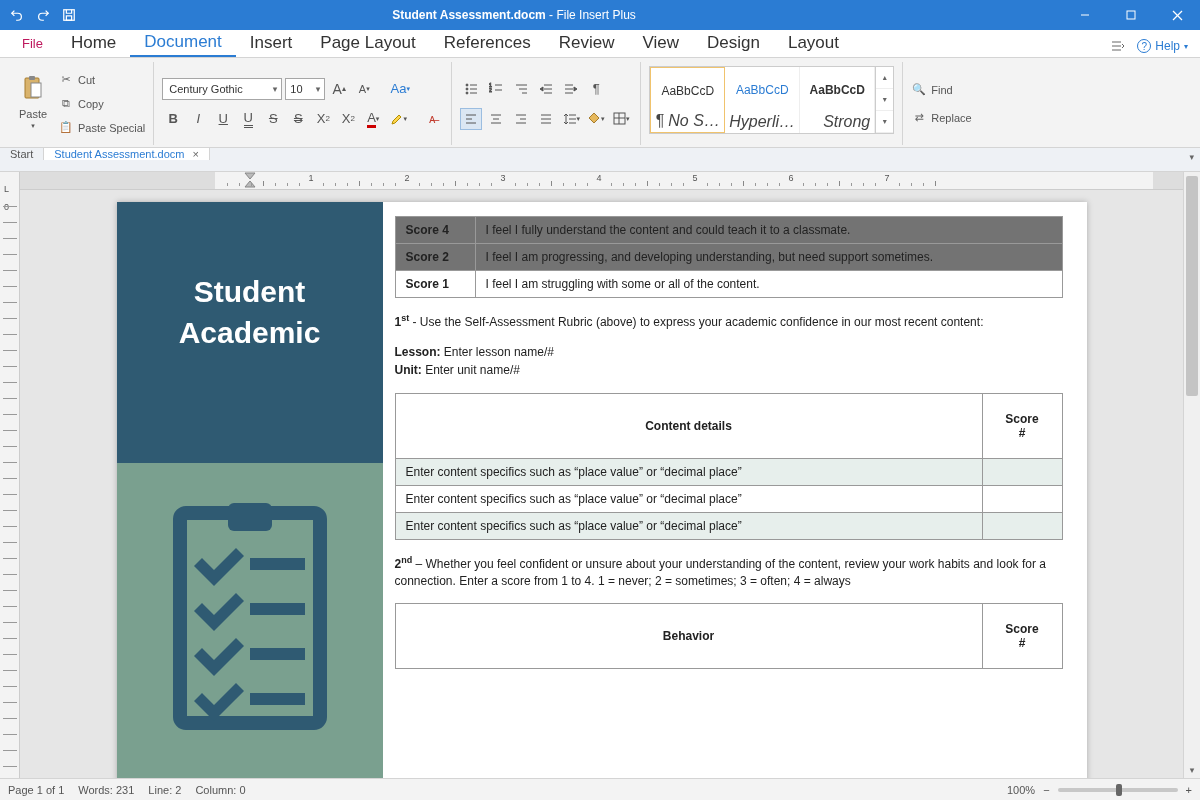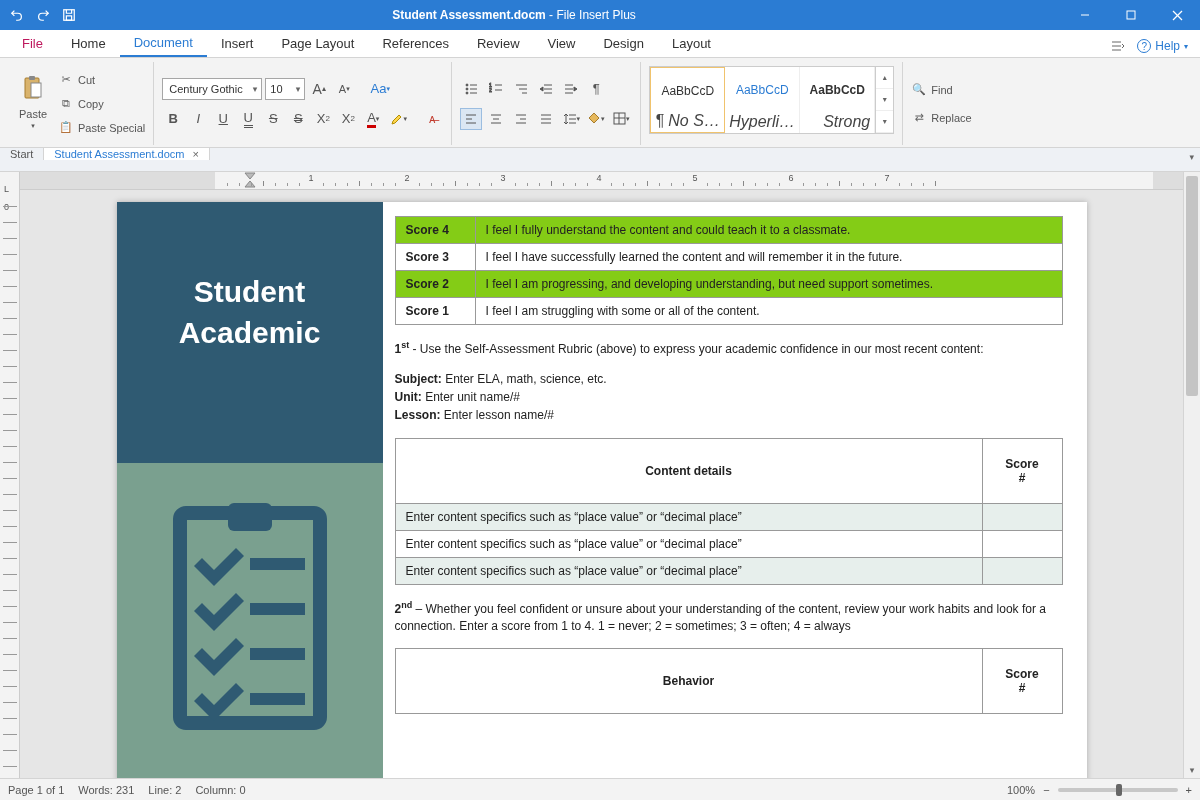--- a/index.html
+++ b/index.html
@@ -10,37 +10,37 @@
 .titlebar .qat { display:flex; gap:4px; padding:0 6px; align-items:center; }
 .titlebar .qat .ic { width:22px; height:22px; display:flex; align-items:center; justify-content:center; cursor:pointer; }
 .titlebar .titlezone { flex:1; text-align:center; font-size:12px; }
 .titlebar .titlezone b { font-weight:600; }
 .titlebar .ctx { background:#005a9e; height:30px; padding:0 40px; display:flex; align-items:center; font-size:12px; }
 .titlebar .winbtns { display:flex; }
 .titlebar .winbtns .wb { width:46px; height:30px; display:flex; align-items:center; justify-content:center; cursor:pointer; }
 
 
 .tabs { height:28px; background:#fff; display:flex; align-items:flex-end; padding:0 8px; border-bottom:1px solid #d4d4d4; position:relative; }
-.tab { padding:0 14px; height:28px; display:flex; align-items:center; color:#333; cursor:pointer; font-size:13px; }
+.tab { padding:0 14px; height:28px; display:flex; align-items:center; color:#333; cursor:pointer; font-size:17px; }
 .tab.file { color:#be185d; font-size:13px; }
 .tab.active { color:#2b7cd3; border-bottom:2px solid #2b7cd3; }
 .tab.ctxtab { color:#333; }
 .tabs .right { margin-left:auto; display:flex; align-items:center; gap:8px; padding-right:4px; }
 .tabs .right .ic { width:22px; height:22px; display:flex; align-items:center; justify-content:center; cursor:pointer; color:#666; }
 .tabs .right .help { color:#2b7cd3; font-size:12px; display:flex; align-items:center; gap:4px; cursor:pointer; }
 
 
 .ribbon { height:90px; background:#f3f3f3; border-bottom:1px solid #d4d4d4; display:flex; padding:4px 0 2px 6px; }
 .group { border-right:1px solid #d4d4d4; padding:0 8px; display:flex; gap:6px; }
 .vgroup { display:flex; flex-direction:column; justify-content:center; gap:2px; }
 .bigbtn { width:38px; height:80px; display:flex; flex-direction:column; align-items:center; justify-content:center; gap:2px; cursor:pointer; font-size:11px; color:#555; }
 .bigbtn .ic { font-size:20px; color:#666; }
 .smallrow { height:22px; display:flex; align-items:center; gap:4px; color:#555; font-size:11px; cursor:pointer; }
 .smallrow .ic { width:16px; text-align:center; color:#666; }
-.fontname { width:100px; height:22px; border:1px solid #a6a6a6; background:#fff; padding:0 18px 0 6px; font-size:11px; position:relative; display:flex; align-items:center; }
+.fontname { width:120px; height:22px; border:1px solid #a6a6a6; background:#fff; padding:0 18px 0 6px; font-size:11px; position:relative; display:flex; align-items:center; }
 .fontsize { width:40px; height:22px; border:1px solid #a6a6a6; background:#fff; padding:0 14px 0 4px; font-size:11px; position:relative; display:flex; align-items:center; }
 .dd::after { content:"▾"; position:absolute; right:4px; font-size:9px; color:#666; }
 .icobtn { width:22px; height:22px; display:flex; align-items:center; justify-content:center; color:#555; cursor:pointer; font-size:13px; position:relative; }
 .row { display:flex; align-items:center; gap:3px; }
 .stylegal { display:flex; gap:0; background:#fff; border:1px solid #ccc; height:68px; margin-top:4px; }
 .styleitem { width:75px; padding:4px 4px 2px; display:flex; flex-direction:column; align-items:center; justify-content:space-between; border-right:1px solid #eee; cursor:pointer; }
 .styleitem.sel { border:1px solid #f0c36d; background:#fff; }
 .styleitem .prev { font-size:12px; height:38px; display:flex; align-items:center; }
 .styleitem .lbl { font-size:16px; color:#444; white-space:nowrap; overflow:hidden; text-overflow:ellipsis; width:100%; text-align:right;font-style:italic; }
 .galside { width:18px; display:flex; flex-direction:column; border-left:1px solid #ccc; }
@@ -70,21 +70,21 @@
 
 
 .leftpanel { width:266px; background:#2f5a72; color:#fff; padding:70px 20px 0; font-family:"Century Gothic","Segoe UI",sans-serif; text-align:center; display:flex; flex-direction:column; align-items:center; }
 .leftpanel h1 { font-size:30px; font-weight:700; line-height:1.35; }
 .leftpanel h2 { font-size:22px; font-weight:300; margin-top:6px; }
 .clipboardimg { margin-top:110px; width:210px; height:280px; display:flex; align-items:flex-start; justify-content:center; }
 .rightpanel { flex:1; padding:14px 24px 0 12px; font-family:"Century Gothic","Segoe UI",sans-serif; font-size:12px; color:#222; }
 .rubric { width:100%; border-collapse:collapse; }
 .rubric td { border:1px solid #999; padding:6px 10px; font-size:12px; }
 .rubric td.sh { font-weight:700; width:80px; }
-.rubric tr.sh1 td { background:#84cc16; }
+.rubric tr.sh1 td { background:#737373; }
 .para { margin:14px 0 0; font-size:12px; line-height:1.4; }
 .kv { margin-top:12px; line-height:1.5; }
 .kv b { font-weight:700; }
 .tbl2 { width:100%; border-collapse:collapse; margin-top:14px; }
 .tbl2 th { border:1px solid #999; background:#fff; padding:18px; font-weight:700; font-size:12px; }
 .tbl2 td { border:1px solid #999; padding:6px 10px; font-size:12px; }
 .tbl2 tr.alt td { background:#e7efec; }
 
 .vscroll { width:17px; background:#f0f0f0; border-left:1px solid #d4d4d4; position:relative; }
 .vscroll .thumb { position:absolute; left:2px; right:2px; top:4px; height:220px; background:#c4c4c4; border-radius:2px; }
@@ -517,39 +517,34 @@
             </svg>
           </div>
         </div>
         <div class="rightpanel">
           <table class="rubric">
             <tbody>
                 <tr class="sh1">
                   <td class="sh">Score 4</td>
                   <td>I feel I fully understand the content and could teach it to a classmate.</td>
                 </tr>
-            <tr>
-                  <td class="sh">Score 3</td>
-                  <td>I feel I have successfully learned the content and will remember it in the future.</td>
-                </tr>
             <tr class="sh1">
                   <td class="sh">Score 2</td>
                   <td>I feel I am progressing, and developing understanding, but need support sometimes.</td>
                 </tr>
             <tr>
                   <td class="sh">Score 1</td>
                   <td>I feel I am struggling with some or all of the content.</td>
                 </tr>
           </tbody>
             </table>
           <p class="para"><b><span>1</span><span class="sup">st</span></b><span> - Use the Self-Assessment Rubric (above) to express your academic confidence in our most recent content:</span></p>
           <div class="kv">
-            <div><b>Subject:</b><span> Enter ELA, math, science, etc.</span></div>
+            <div><b>Lesson:</b><span> Enter lesson name/#</span></div>
             <div><b>Unit:</b><span> Enter unit name/#</span></div>
-            <div><b>Lesson:</b><span> Enter lesson name/#</span></div>
           </div>
           <table class="tbl2">
             <tbody>
                 <tr>
                   <th>Content details</th>
                   <th style="width:80px;">Score #</th>
                 </tr>
             <tr class="alt">
                   <td>Enter content specifics such as “place value” or “decimal place”</td>
                   <td></td>

